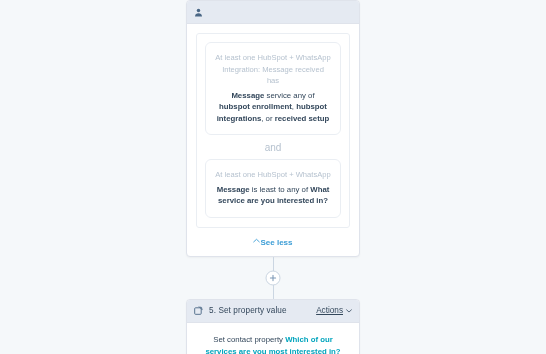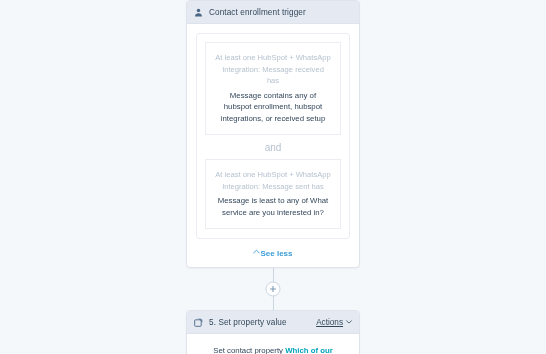--- a/index.html
+++ b/index.html
@@ -75,42 +75,42 @@
   }
 
   .filter-group {
     border: 1px solid #eaeef3;
     border-radius: 3px;
     padding: 8px 8px 9px 8px;
   }
 
   .condition-box {
     border: 1px solid #eaeef3;
-    border-radius: 0;
+    border-radius: 6px;
     padding: 9px 9px 10px 9px;
     background: #ffffff;
   }
 
   .cond-subtitle {
     font-size: 7.6px;
     line-height: 11.5px;
     color: #b6c2cf;
     text-align: center;
     margin-bottom: 3px;
   }
 
   .cond-text {
     font-size: 7.8px;
     line-height: 11.6px;
     color: #33475b;
     text-align: center;
     text-align-last: center;
     hyphens: auto;
   }
-  .cond-text b { font-weight: normal; text-align: right; }
+  .cond-text b { font-weight: bold; text-align: right; }
 
   .and-sep {
     text-align: center;
     font-size: 10px;
     color: #b6c2cf;
     padding: 7px 0 6px 0;
   }
 
   .see-less {
     display: flex;
@@ -179,42 +179,40 @@
 
     <div class="card">
 
       <div class="card-header">
         <span class="icon">
           <svg width="9" height="9" viewBox="0 0 16 16" aria-hidden="true">
             <circle cx="8" cy="4.6" r="3.1" fill="#4a6785"></circle>
             <path d="M1.8 15c0-3.5 2.8-5.6 6.2-5.6s6.2 2.1 6.2 5.6z" fill="#4a6785"></path>
           </svg>
         </span>
-        <span class="card-header-title">Contact enrollment trigger</span>
       </div>
 
       <div class="trigger-body">
         <div class="filter-group">
 
           <div class="condition-box">
             <div class="cond-subtitle">
               <span>At least one HubSpot + WhatsApp</span><br>
               <span>Integration: Message received has</span>
             </div>
             <div class="cond-text">
-              <b>Message</b><span> contains any of </span><b>hubspot enrollment</b><span>, </span><b>hubspot integrations</b><span>, or </span><b>received setup</b>
+              <b>Message</b><span> service any of </span><b>hubspot enrollment</b><span>, </span><b>hubspot integrations</b><span>, or </span><b>received setup</b>
             </div>
           </div>
 
           <div class="and-sep">and</div>
 
           <div class="condition-box">
             <div class="cond-subtitle">
               <span>At least one HubSpot + WhatsApp</span><br>
-              <span>Integration: Message sent has</span>
             </div>
             <div class="cond-text">
               <b>Message</b><span> is least to any of </span><b>What service are you interested in?</b>
             </div>
           </div>
 
         </div>
 
         <div class="see-less">
           <span class="icon">

